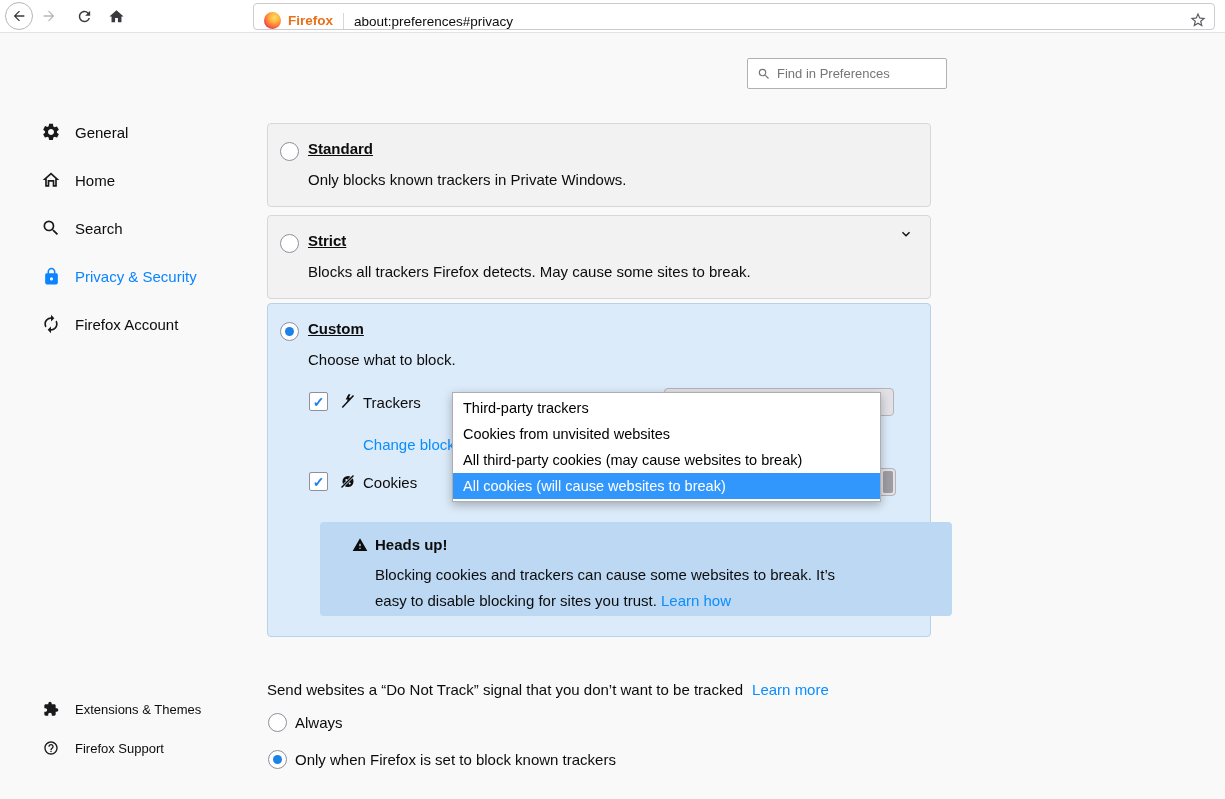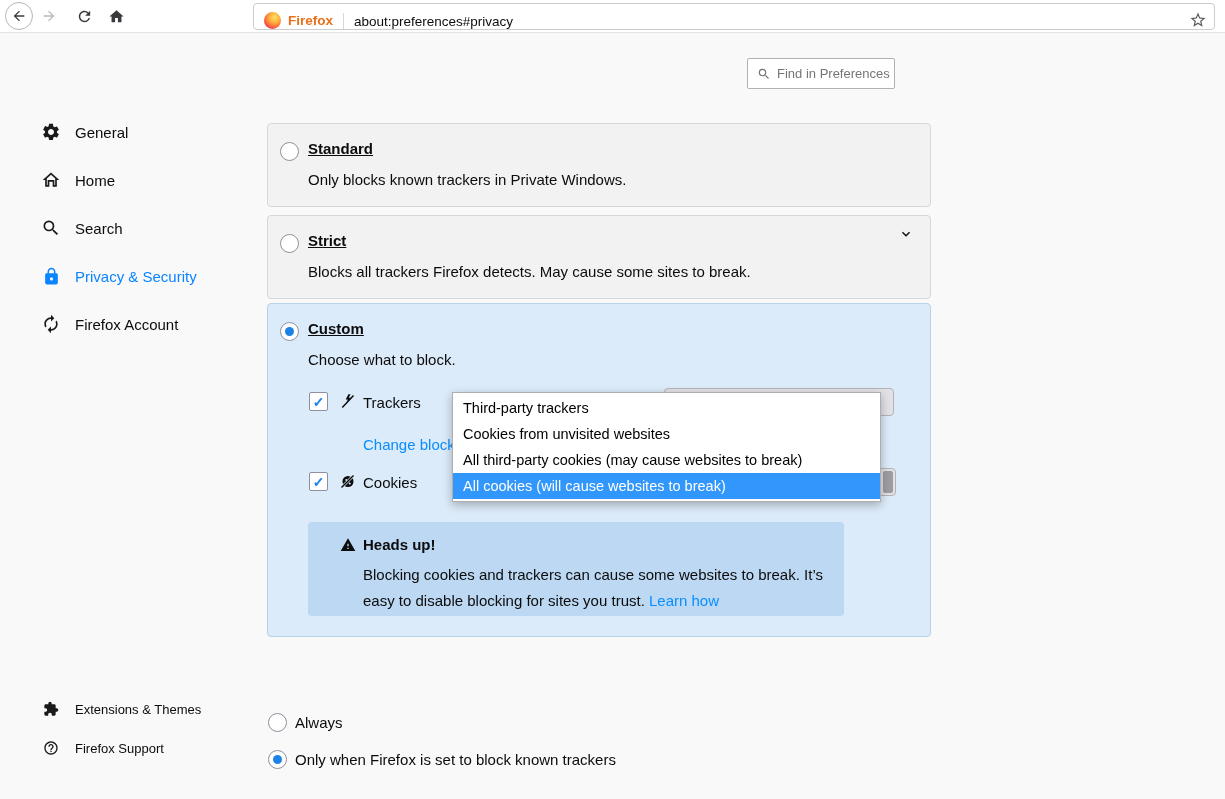--- a/index.html
+++ b/index.html
@@ -22,21 +22,21 @@
             border:1px solid #ccccd0; border-radius:4px; display:flex; align-items:flex-end; }
   .ff-chip { display:flex; align-items:center; gap:7px; padding-left:10px; }
   .ff-logo { width:17px; height:17px; border-radius:50%;
              background:radial-gradient(circle at 62% 32%, #ffe066 0%, #ffb13e 32%, #ff7139 58%, #e4315b 80%, #b5007f 100%); }
   .ff-label { color:var(--orange); font-size:13.5px; font-weight:600; }
   .urlbar-sep { width:1px; height:16px; background:#d7d7db; margin:0 10px; }
   .url-text { font-size:13.5px; color:#0c0c0d; }
   .star { margin-left:auto; margin-right:7px; display:flex; cursor:pointer; }
 
   
-  .searchbox { position:absolute; left:747px; top:58px; width:148px; height:31px; background:#fff;
+  .searchbox { position:absolute; left:747px; top:58px; width:200px; height:31px; background:#fff;
                border:1px solid #b1b1b3; border-radius:2px; display:flex; align-items:center; gap:6px; padding-left:9px; }
   .searchbox input { border:none; outline:none; background:transparent; font-family:inherit;
                      font-size:13px; color:#0c0c0d; flex:1; min-width:0; }
   .searchbox input::placeholder { color:#757575; }
 
   
   .side-item { position:absolute; left:40px; height:26px; display:flex; align-items:center; gap:13px;
                font-size:15px; color:#0c0c0d; cursor:pointer; white-space:nowrap; }
   .side-item .ic { width:22px; display:flex; justify-content:center; }
   .side-item.selected { color:var(--accent); }
@@ -70,21 +70,21 @@
   #label-trackers { left:95px; top:90px; }
   #label-cookies  { left:95px; top:170px; }
   .select { position:absolute; height:28px; background:#e2e2e6; border:1px solid #b4b4b8; border-radius:4px; cursor:pointer; }
   #select-trackers { left:396px; top:84px; width:230px; }
   #select-cookies  { left:185px; top:164px; width:443px; }
   #select-cookies::after { content:""; position:absolute; right:2px; top:2px; bottom:2px; width:10px;
                            background:#9c9ca2; border-radius:2px; }
   .link { color:var(--link); cursor:pointer; }
   #change-link { position:absolute; left:95px; top:132px; font-size:15px; white-space:nowrap; }
 
-  .warning-box { position:absolute; left:40px; top:218px; width:536px; height:94px;
+  .warning-box { position:absolute; left:52px; top:218px; width:632px; height:94px;
                  background:var(--warning_bg); border-radius:4px; }
   .warn-icon { position:absolute; left:32px; top:15px; display:flex; }
   .warning-title { position:absolute; left:55px; top:14px; font-size:15px; font-weight:700; }
   .warning-body { position:absolute; left:55px; top:40px; width:482px; font-size:15px; line-height:26px; }
 
   
   .popup { position:absolute; left:452px; top:392px; width:429px; background:#fff;
            border:1px solid #aeaeb2; box-shadow:0 3px 9px rgba(0,0,0,.28); padding:2px 0; z-index:20; }
   .popup-item { height:26px; line-height:26px; padding-left:10px; font-size:14.5px; color:#000;
                 white-space:nowrap; cursor:pointer; }
@@ -270,18 +270,21 @@
     </div>
   </div>
 
   <div class="popup">
     <div class="popup-item">Third-party trackers</div>
     <div class="popup-item">Cookies from unvisited websites</div>
     <div class="popup-item">All third-party cookies (may cause websites to break)</div>
     <div class="popup-item highlighted">All cookies (will cause websites to break)</div>
   </div>
 
+  <div class="dnt-label">
+    <span>Send websites a “Do Not Track” signal that you don’t want to be tracked</span><span class="link">Learn more</span>
+  </div>
   <span class="radio" id="dnt-radio-always"></span>
   <span id="dnt-label-always">Always</span>
   <span class="radio checked" id="dnt-radio-only"></span>
   <span id="dnt-label-only">Only when Firefox is set to block known trackers</span>
 
 </div>
 
 </body></html>

